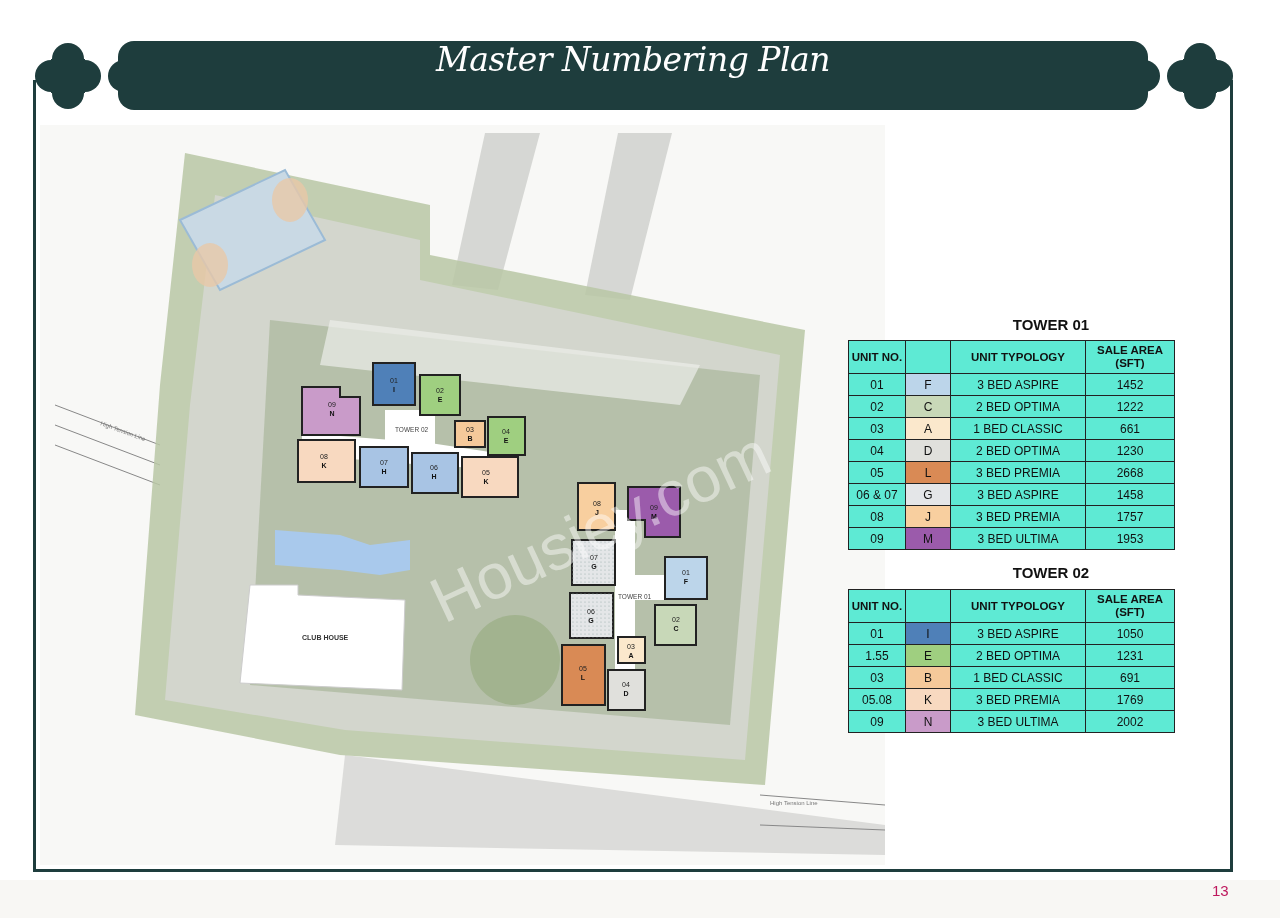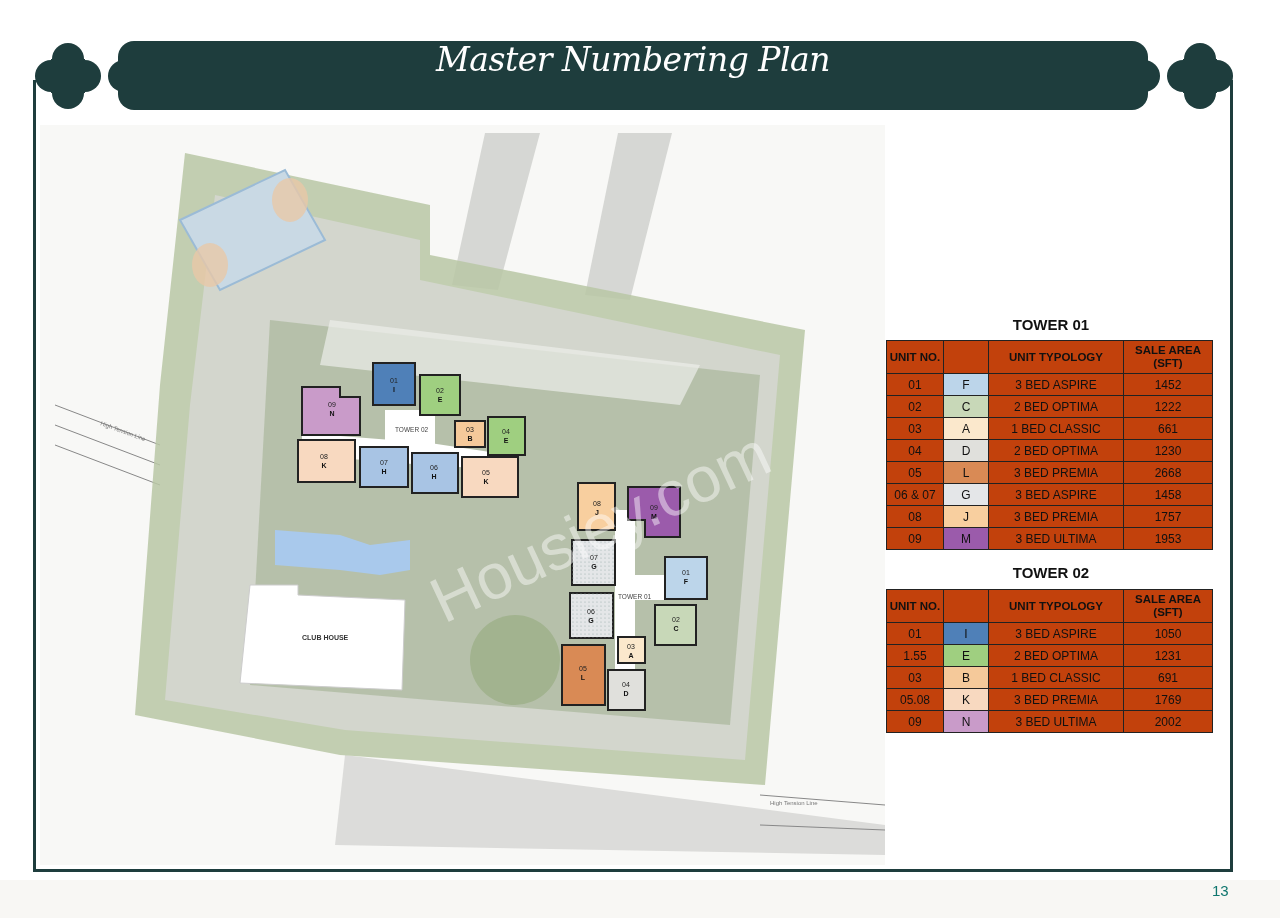--- a/index.html
+++ b/index.html
@@ -32,31 +32,31 @@
   .qf-right { left:1166px; }
   .scallop { position:absolute; top:52px; width:24px; height:48px; }
 
   .siteplan { position:absolute; left:40px; top:125px; width:845px; height:740px; }
 
   .tower-title {
     position:absolute; font-weight:bold; font-size:15px; color:#111;
     text-align:center; width:330px; left:886px;
   }
   table.units {
-    position:absolute; left:886px; border-collapse:collapse;
-    font-size:12px; color:#111; background:#c2410c;
+    position:absolute; left:848px; border-collapse:collapse;
+    font-size:12px; color:#111; background:#5eead4;
   }
   table.units th, table.units td {
     border:1.5px solid #222; text-align:center; padding:0; height:21px;
   }
   table.units th { font-weight:bold; font-size:11.5px; line-height:13px; height:32px; }
   .c-no { width:56px; } .c-sw { width:44px; } .c-ty { width:134px; } .c-ar { width:88px; }
   .swatch-cell { font-size:12px; }
   .page-num {
-    position:absolute; left:1212px; top:882px; font-size:15px; color:#0f766e;
+    position:absolute; left:1212px; top:882px; font-size:15px; color:#be185d;
   }
 </style>
 </head>
 <body>
 
 <div class="page-bottom"></div>
 
 <div class="frame"></div>
 
 <svg class="quatrefoil qf-left" viewBox="0 0 68 68">

